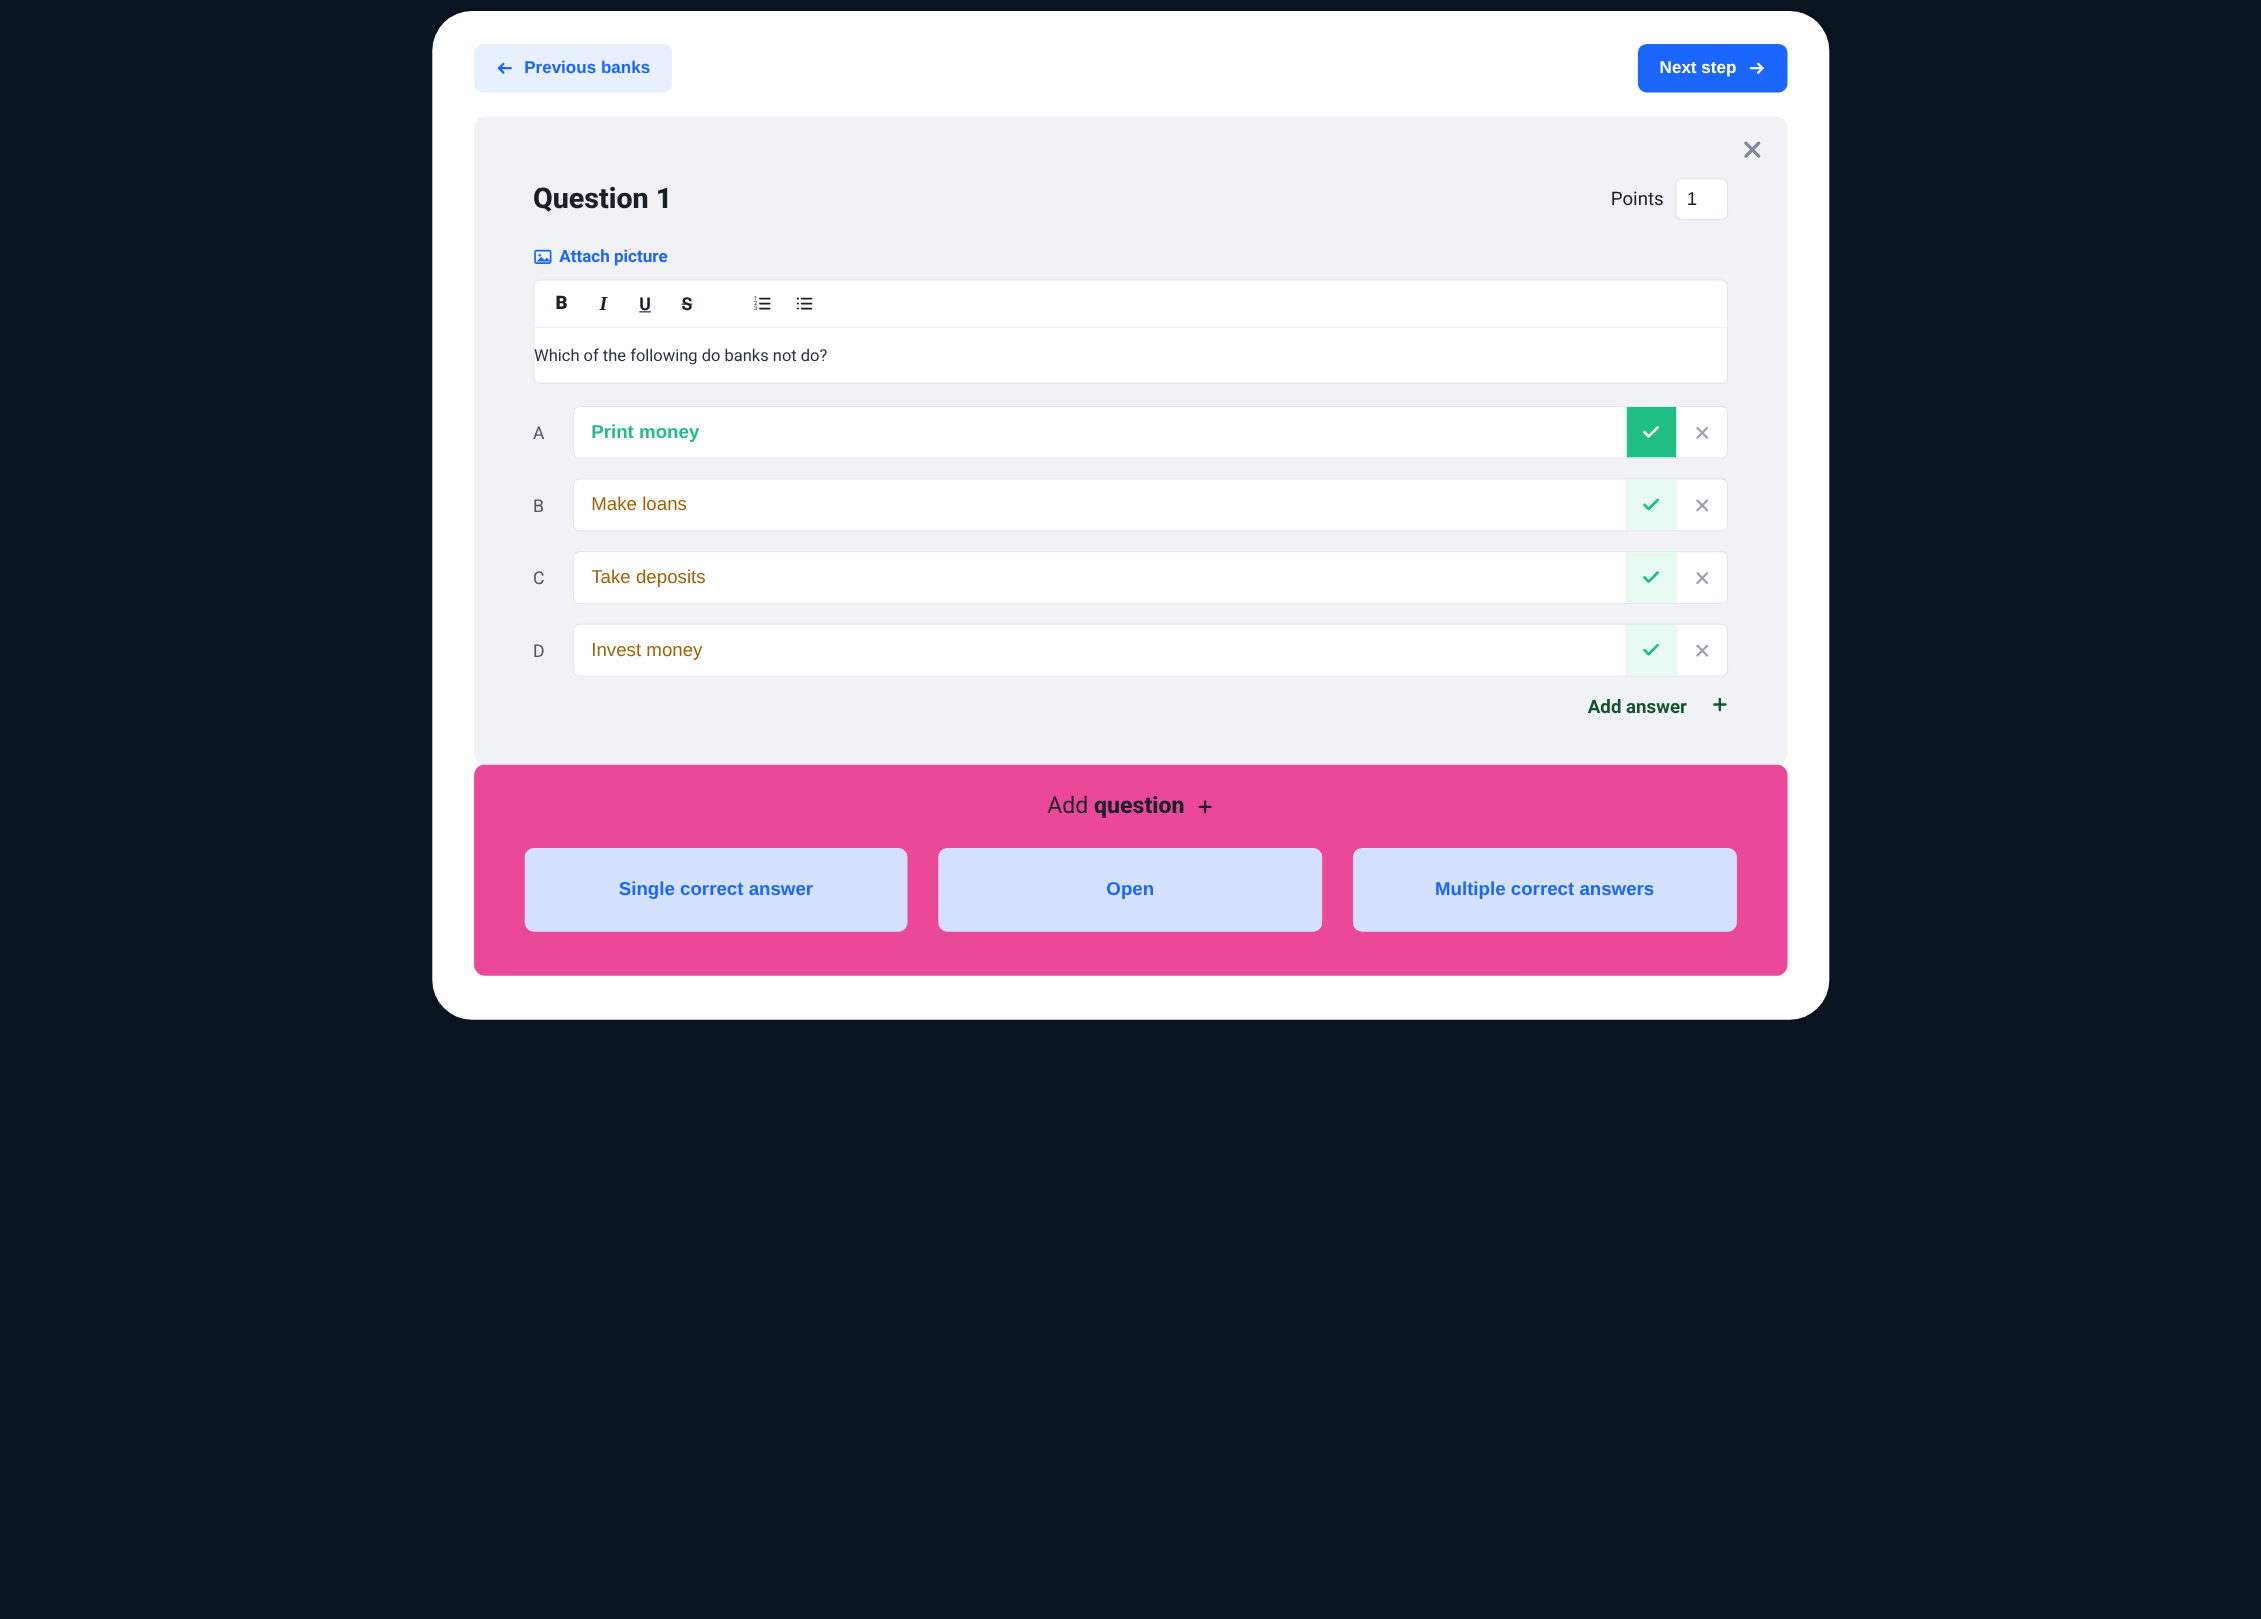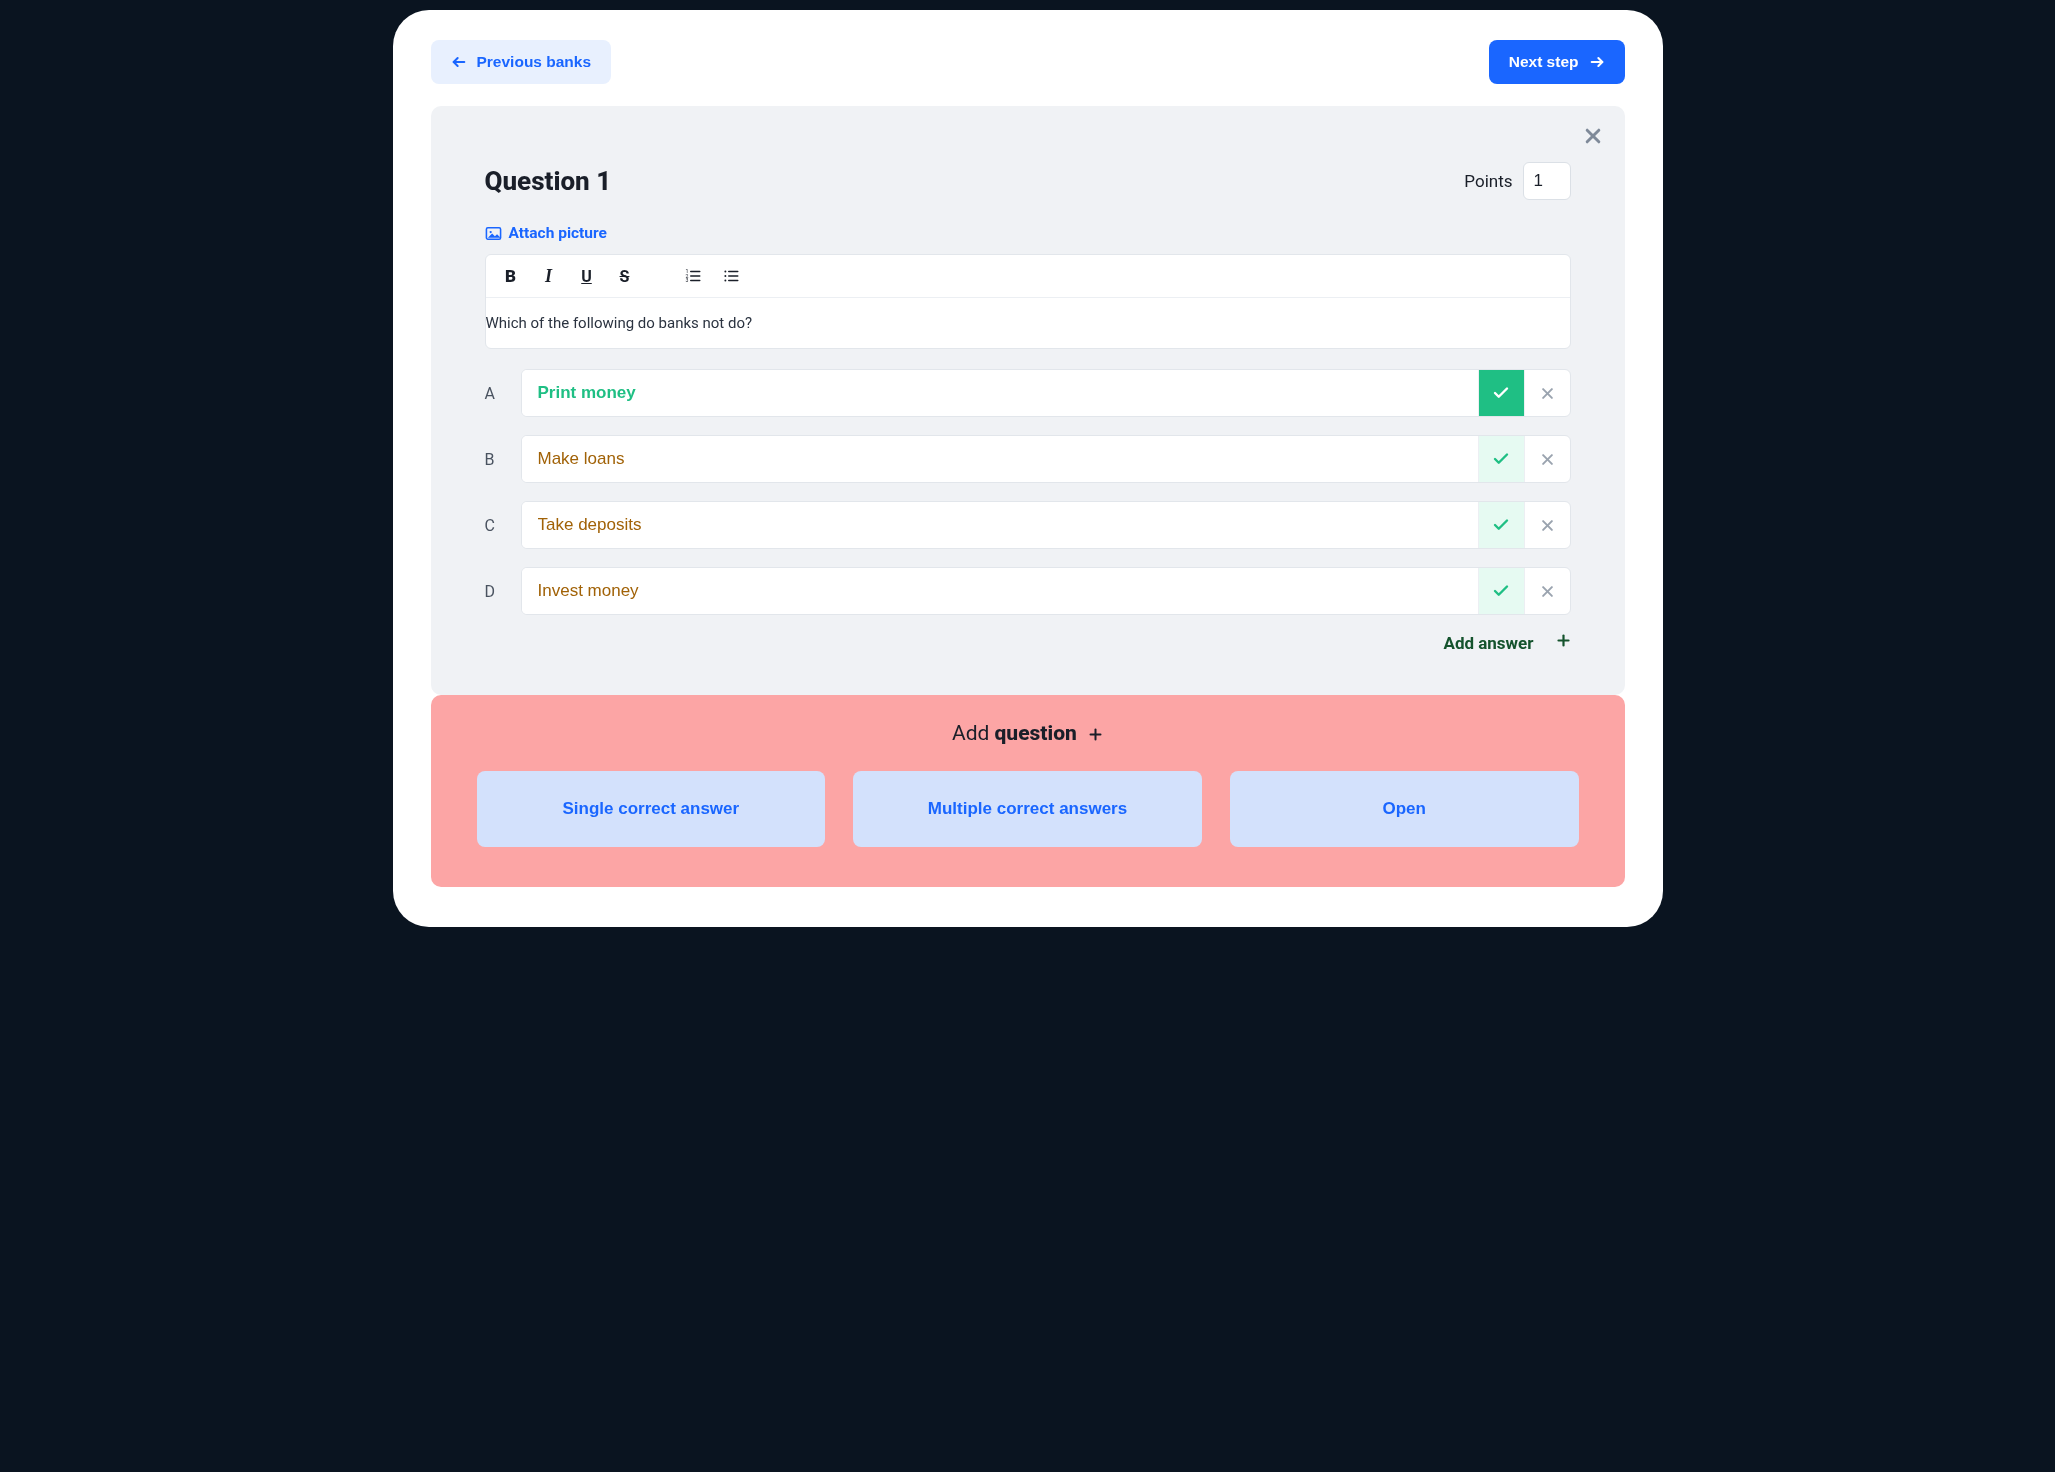--- a/index.html
+++ b/index.html
@@ -178,21 +178,21 @@
   }
   .add-answer-link {
     display: inline-flex;
     gap: 22px;
     color: #14532d;
     font-weight: 700;
     font-size: 17px;
     cursor: pointer;
   }
   .add-q-panel {
-    background: #fca5a5;
+    background: #ec4899;
     border-radius: 10px;
     padding: 26px 46px 40px 46px;
   }
   .add-q-title {
     text-align: center;
     font-size: 21px;
     color: #1a1f29;
     margin-bottom: 26px;
     cursor: pointer;
   }
@@ -403,18 +403,18 @@
       <span>Add </span><span class="bold">question</span>
       <span style="display:inline-block;vertical-align:middle;margin-left:6px;">
         <svg width="15" height="15" viewBox="0 0 24 24" fill="none" stroke="currentColor" stroke-width="3.2" stroke-linecap="round">
             <line x1="12" y1="4" x2="12" y2="20"></line>
             <line x1="4" y1="12" x2="20" y2="12"></line>
           </svg>
       </span>
     </div>
     <div class="q-types" id="qtypes">
         <button class="q-type-btn">Single correct answer</button>
+        <button class="q-type-btn">Open</button>
         <button class="q-type-btn">Multiple correct answers</button>
-        <button class="q-type-btn">Open</button>
       </div>
   </div>
 
 </div>
 
 </body></html>

